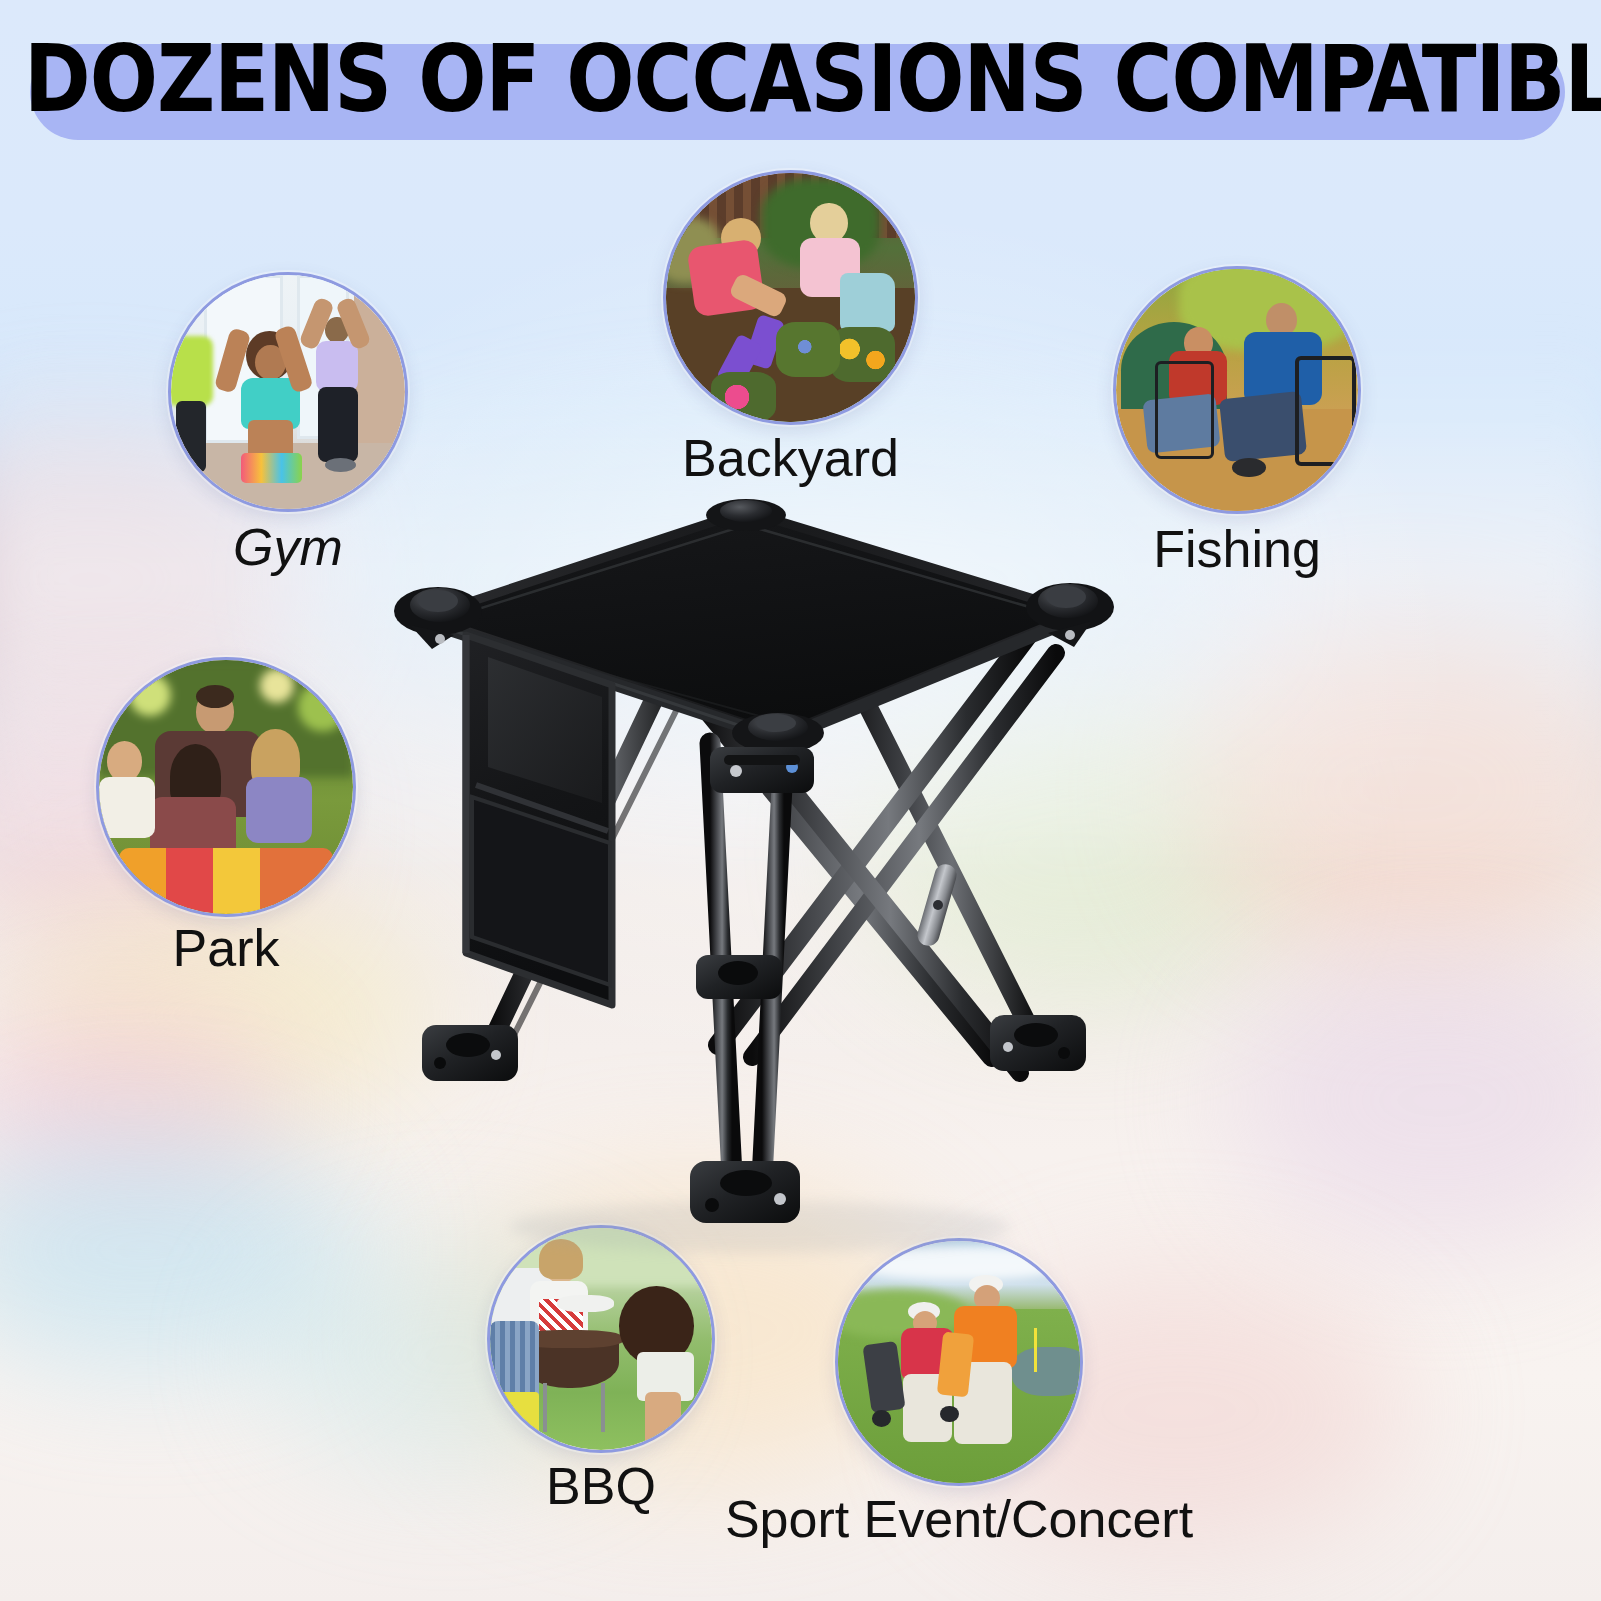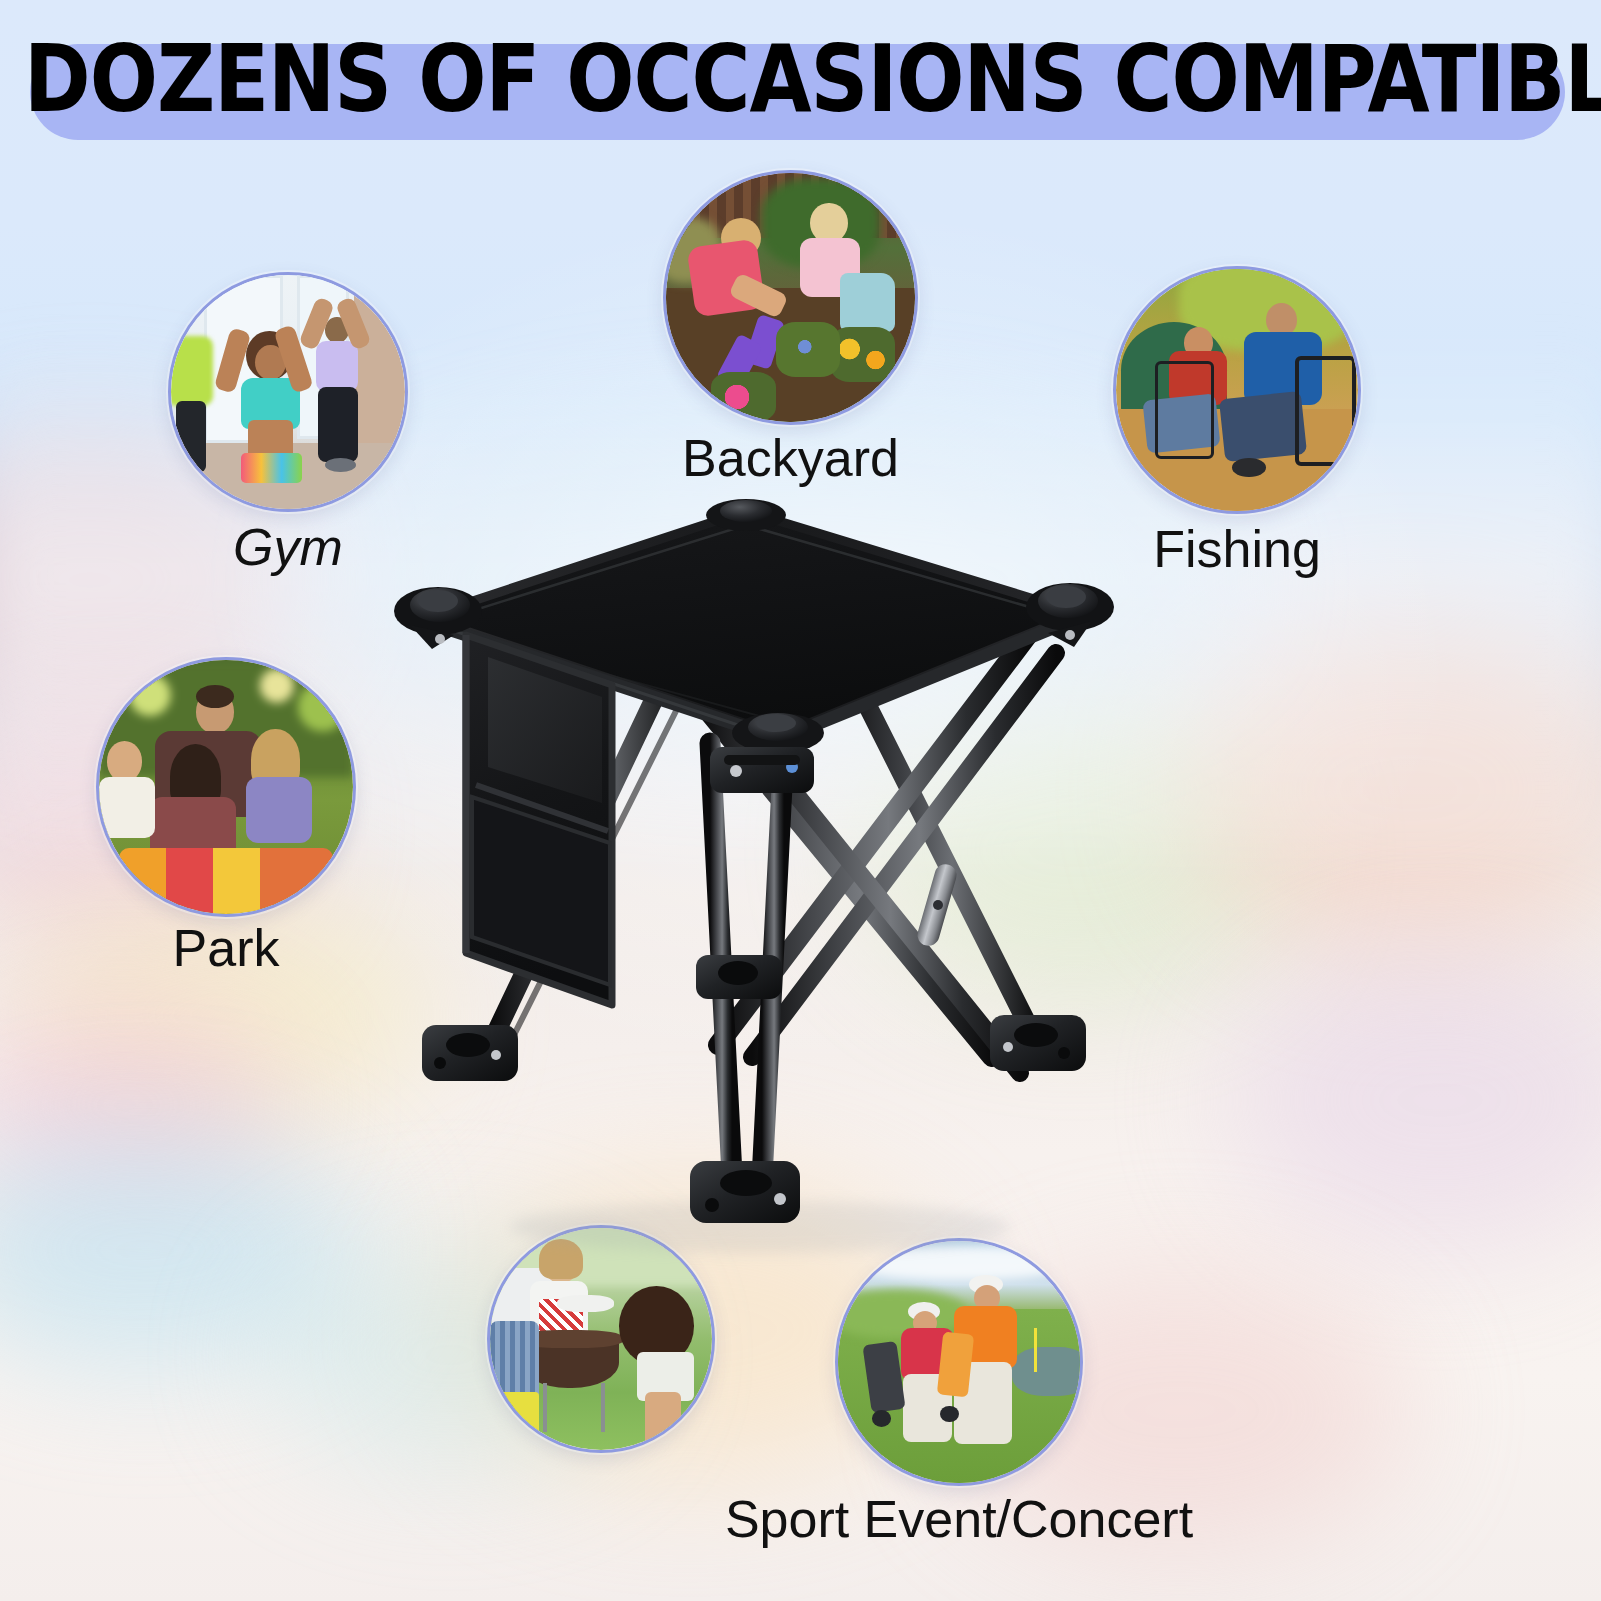--- a/index.html
+++ b/index.html
@@ -184,20 +184,21 @@
         <div class="shape" style="left:14%;top:48%;width:44%;height:24%;background:#4b3326;border-radius:0 0 48% 48%;"></div>
         <div class="shape" style="left:12%;top:46%;width:48%;height:8%;background:#5e4130;border-radius:40%;"></div>
         <div class="shape" style="left:24%;top:70%;width:24%;height:22%;border-left:4px solid #8a8f92;border-right:4px solid #8a8f92;"></div>
         <div class="shape" style="left:58%;top:26%;width:34%;height:36%;background:#3a2418;border-radius:50%;"></div>
         <div class="shape" style="left:66%;top:56%;width:26%;height:22%;background:#eceee8;border-radius:6px;"></div>
         <div class="shape" style="left:70%;top:74%;width:16%;height:26%;background:#d8aa80;border-radius:6px;"></div>
         <div class="shape" style="left:0;top:42%;width:22%;height:40%;background:repeating-linear-gradient(90deg,#5f7fa8 0 5px,#8aa5c6 5px 10px);border-radius:8px;"></div>
         <div class="shape" style="left:2%;top:74%;width:20%;height:20%;background:#e7df3f;border-radius:4px;"></div>
       </div>
     </div>
+    <div class="cap" style="top:238px;">BBQ</div>
   </div>
 
   <div class="badge" style="left:835px;top:1238px;width:248px;height:248px;">
     <div class="ring" style="width:248px;height:248px;">
       <div class="photo" style="background:linear-gradient(180deg,#b9d4e8 0%,#cfe0ec 18%,#8fb25c 30%,#76a742 48%,#6fa13c 72%,#77a844 100%);">
         <div class="shape softer" style="left:0;top:2%;width:100%;height:14%;background:#ffffff;opacity:.8;border-radius:50%;"></div>
         <div class="shape" style="left:0;top:28%;width:100%;height:72%;background:linear-gradient(180deg,#7fb04c,#6c9e3a);"></div>
         <div class="shape softer" style="left:-6%;top:20%;width:60%;height:20%;background:#8ab857;border-radius:50%;"></div>
         <div class="shape" style="left:72%;top:44%;width:32%;height:20%;background:#6f8f8e;border-radius:40%;"></div>
         <div class="shape rnd" style="left:54%;top:14%;width:14%;height:8%;background:#f2f2f0;"></div>

